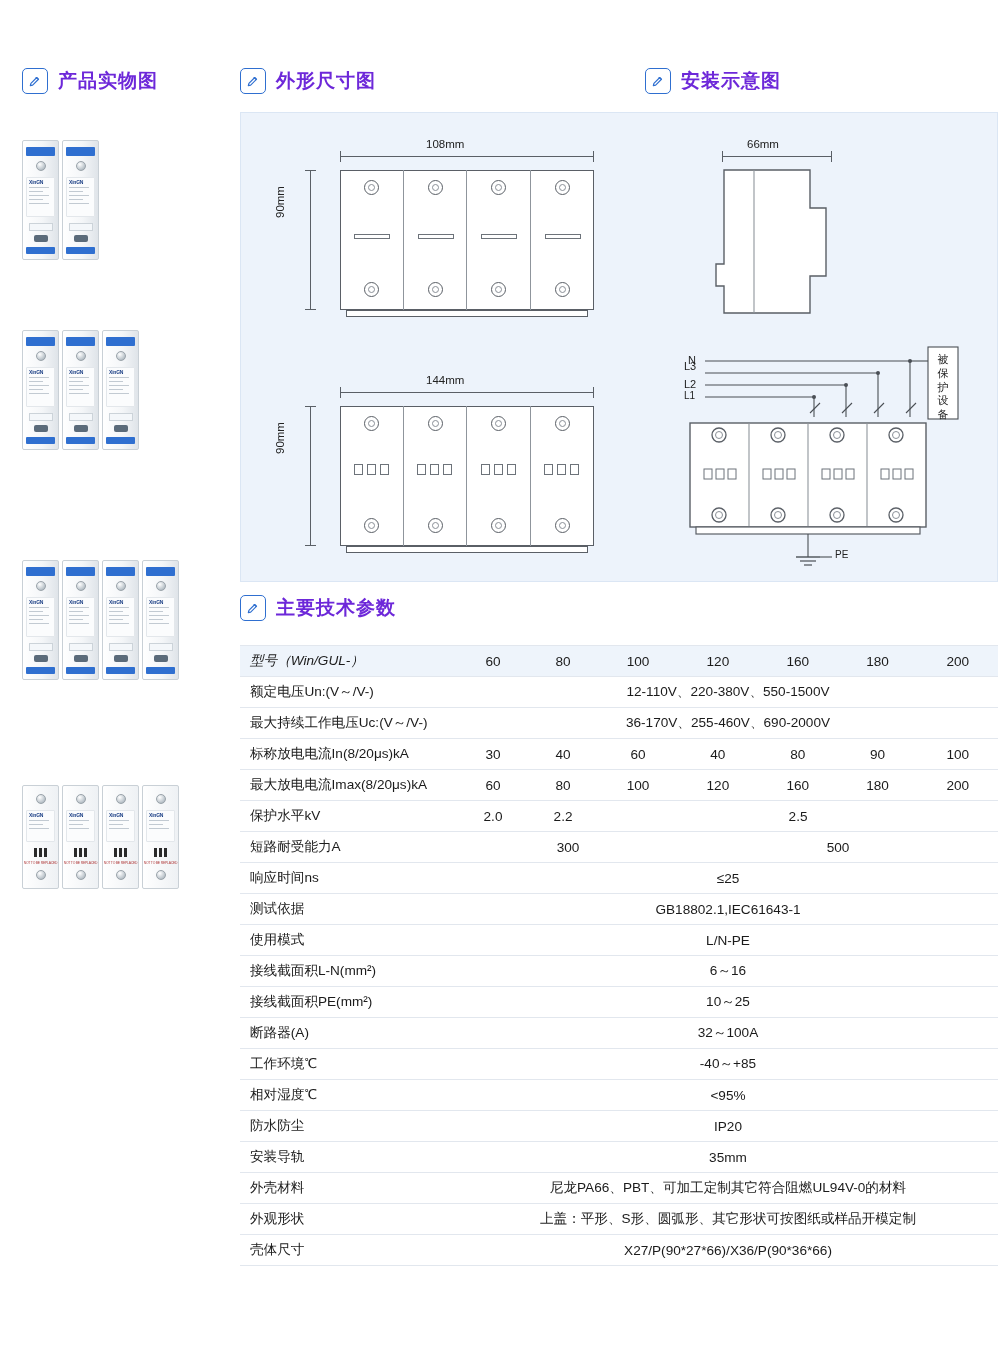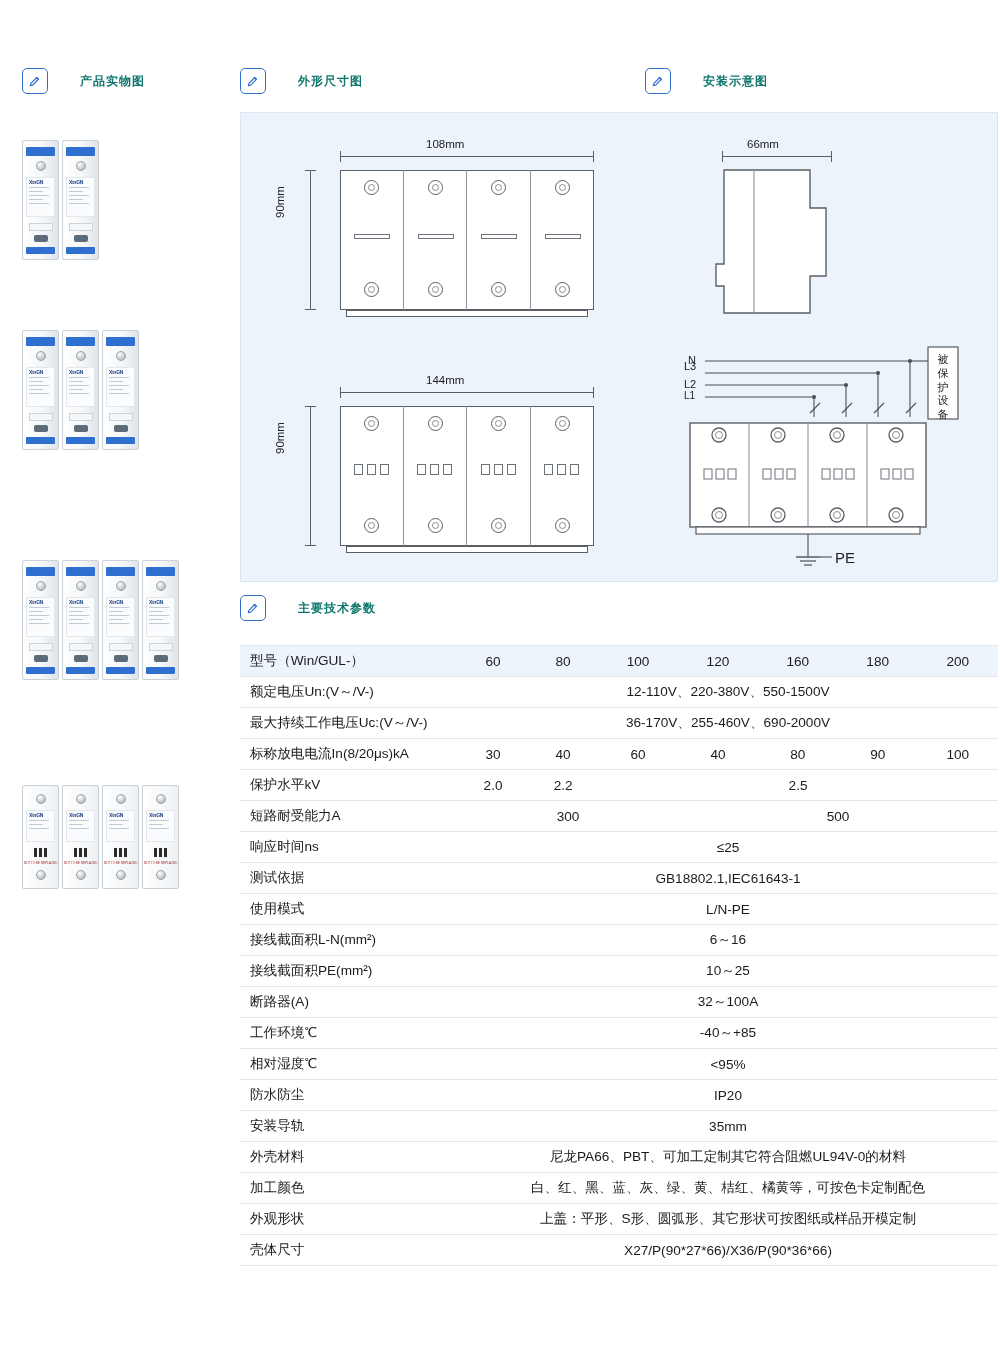--- a/index.html
+++ b/index.html
@@ -23,26 +23,25 @@
   }
   .sec-head .badge {
     width: 26px; height: 26px;
     border: 1.5px solid #2f6fd0;
     border-radius: 5px;
     display: flex; align-items: center; justify-content: center;
     flex: none;
   }
   .sec-head .badge svg { display: block; }
   .sec-head .txt {
-    font-size: 12px;
+    font-size: 19px;
     font-weight: bold;
     letter-spacing: 1px;
-    color: #0f766e;
+    color: #6d28d9;
     white-space: nowrap;
-    margin-left: 22px;
   }
 
   
   .photos { position: absolute; left: 22px; top: 140px; width: 205px; }
   .photo { position: relative; margin-bottom: 24px; }
 
   
   .mod-row { display: flex; gap: 3px; }
   .mod {
     width: 37px;
@@ -142,21 +141,21 @@
     vertical-align: middle;
   }
   table.spec tr:first-child td { border-top: 1px solid #e2e7ee; }
   table.spec td.lbl {
     text-align: left;
     padding-left: 10px;
     white-space: nowrap;
     background: #ffffff;
   }
   table.spec tr.hdr td { background: #eef4fb; font-weight: normal; }
-  table.spec tr.hdr td.lbl { background: #eef4fb; }
+  table.spec tr.hdr td.lbl { background: #eef4fb; font-style: italic; }
 </style>
 </head>
 <body>
 
 <div class="sec-head" style="left:22px; top:68px;">
   <span class="badge">
     <svg width="14" height="14" viewBox="0 0 24 24" fill="none" stroke="#2f6fd0" stroke-width="2" stroke-linecap="round" stroke-linejoin="round">
         <path d="M4 20l4-1 10-10-3-3L5 16z"></path>
         <path d="M14 6l3 3"></path>
       </svg>
@@ -607,21 +606,21 @@
     <line x1="136" y1="212" x2="160" y2="212" stroke="#4a4f55" stroke-width="1.4"></line>
     <line x1="140" y1="216" x2="156" y2="216" stroke="#4a4f55" stroke-width="1.2"></line>
     <line x1="144" y1="220" x2="152" y2="220" stroke="#4a4f55" stroke-width="1.2"></line>
     <line x1="160" y1="212" x2="172" y2="212" stroke="#4a4f55" stroke-width="1.1"></line>
   </svg>
 
   <div class="dimtxt" style="left:28px; top:9px; font-size:11px;">N</div>
   <div class="dimtxt" style="left:24px; top:15px; font-size:11px;">L3</div>
   <div class="dimtxt" style="left:24px; top:33px; font-size:11px;">L2</div>
   <div class="dimtxt" style="left:24px; top:45px; font-size:10px;">L1</div>
-  <div class="dimtxt" style="left:175px; top:204px; font-size:15px;">PE</div>
+  <div class="dimtxt" style="left:175px; top:204px; font-size:10px;">PE</div>
   <div style="position:absolute; left:274px; top:8px; width:18px; font-size:11px; line-height:1.25; text-align:center; color:#222;">被保护设备</div>
 </div>
 
 <table class="spec">
   <tbody>
 
     <tr class="hdr">
       <td class="lbl" style="width:218px;">型号（Win/GUL-）</td>
       <td>60</td>
       <td>80</td>
@@ -645,20 +644,30 @@
       <td class="lbl">标称放电电流In(8/20μs)kA</td>
       <td>30</td>
       <td>40</td>
       <td>60</td>
       <td>40</td>
       <td>80</td>
       <td>90</td>
       <td>100</td>
     </tr>
 
+    <tr>
+      <td class="lbl">最大放电电流Imax(8/20μs)kA</td>
+      <td>60</td>
+      <td>80</td>
+      <td>100</td>
+      <td>120</td>
+      <td>160</td>
+      <td>180</td>
+      <td>200</td>
+    </tr>
 
     <tr>
       <td class="lbl">保护水平kV</td>
       <td>2.0</td>
       <td>2.2</td>
       <td colspan="5">2.5</td>
     </tr>
 
     <tr>
       <td class="lbl">短路耐受能力A</td>
@@ -706,24 +715,20 @@
     </tr>
     <tr>
       <td class="lbl">安装导轨</td>
       <td colspan="7">35mm</td>
     </tr>
     <tr>
       <td class="lbl">外壳材料</td>
       <td colspan="7">尼龙PA66、PBT、可加工定制其它符合阻燃UL94V-0的材料</td>
     </tr>
     <tr>
-      <td class="lbl">加工颜色</td>
-      <td colspan="7">白、红、黑、蓝、灰、绿、黄、桔红、橘黄等，可按色卡定制配色</td>
-    </tr>
-    <tr>
       <td class="lbl">外观形状</td>
       <td colspan="7">上盖：平形、S形、圆弧形、其它形状可按图纸或样品开模定制</td>
     </tr>
     <tr>
       <td class="lbl">壳体尺寸</td>
       <td colspan="7">X27/P(90*27*66)/X36/P(90*36*66)</td>
     </tr>
 
   </tbody>
 </table>

